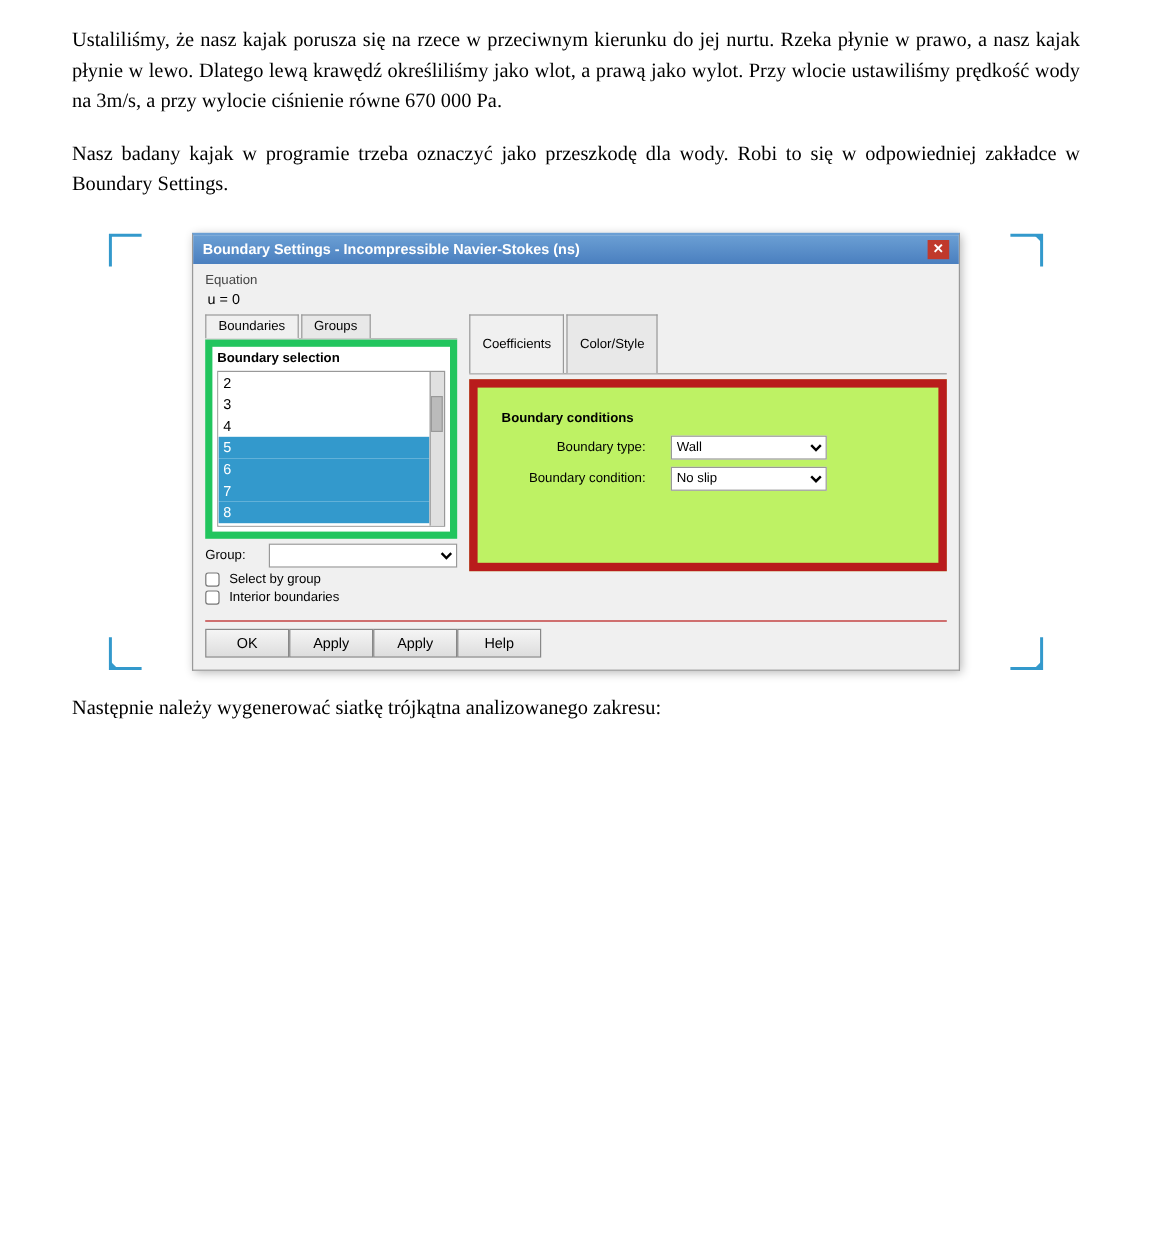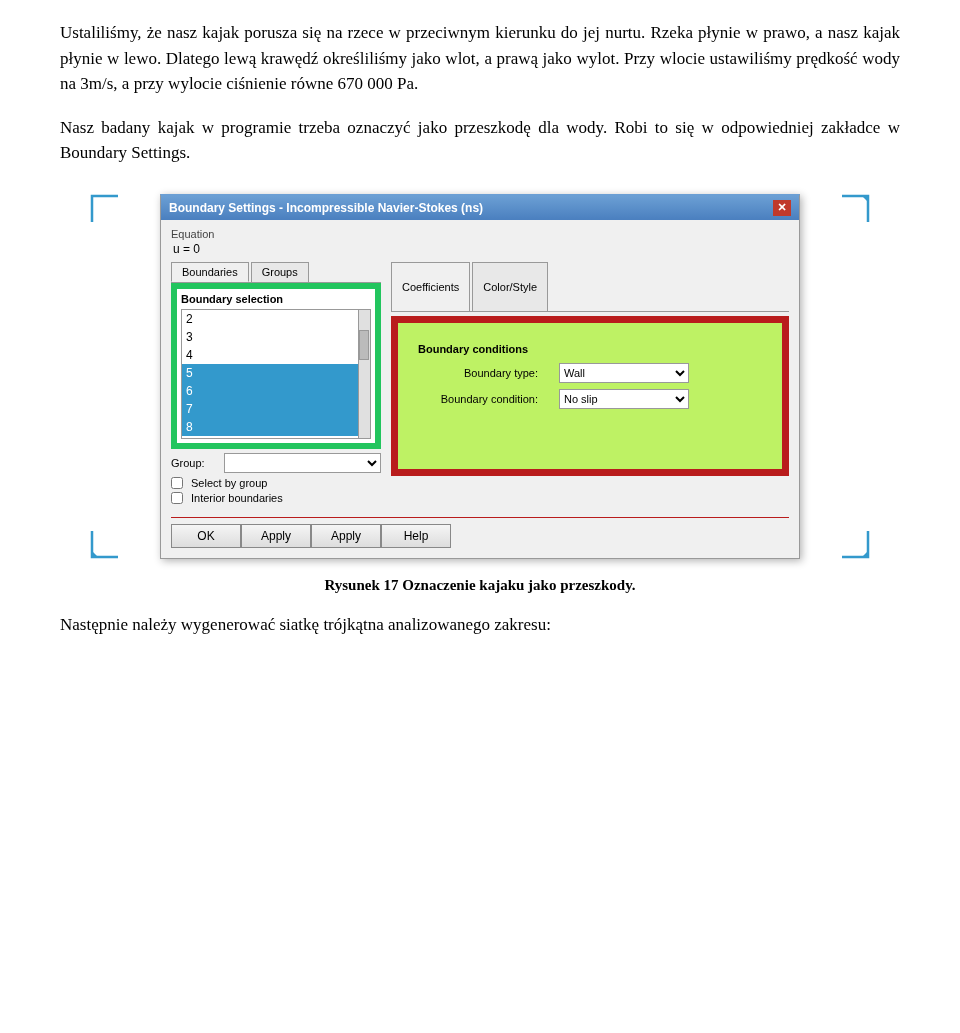--- a/index.html
+++ b/index.html
@@ -433,17 +433,16 @@
           <button class="dialog-btn">Apply</button>
           <button class="dialog-btn">Apply</button>
           <button class="dialog-btn">Help</button>
         </div>
 
       </div>
     </div>
 
   </div>
 
-  <p class="figure-caption">Rysunek 17 Oznaczenie kajaku jako przeszkody.</p>
 
   <p class="text-block">Następnie należy wygenerować siatkę trójkątna analizowanego zakresu:</p>
 
 </div>
 
 </body></html>

